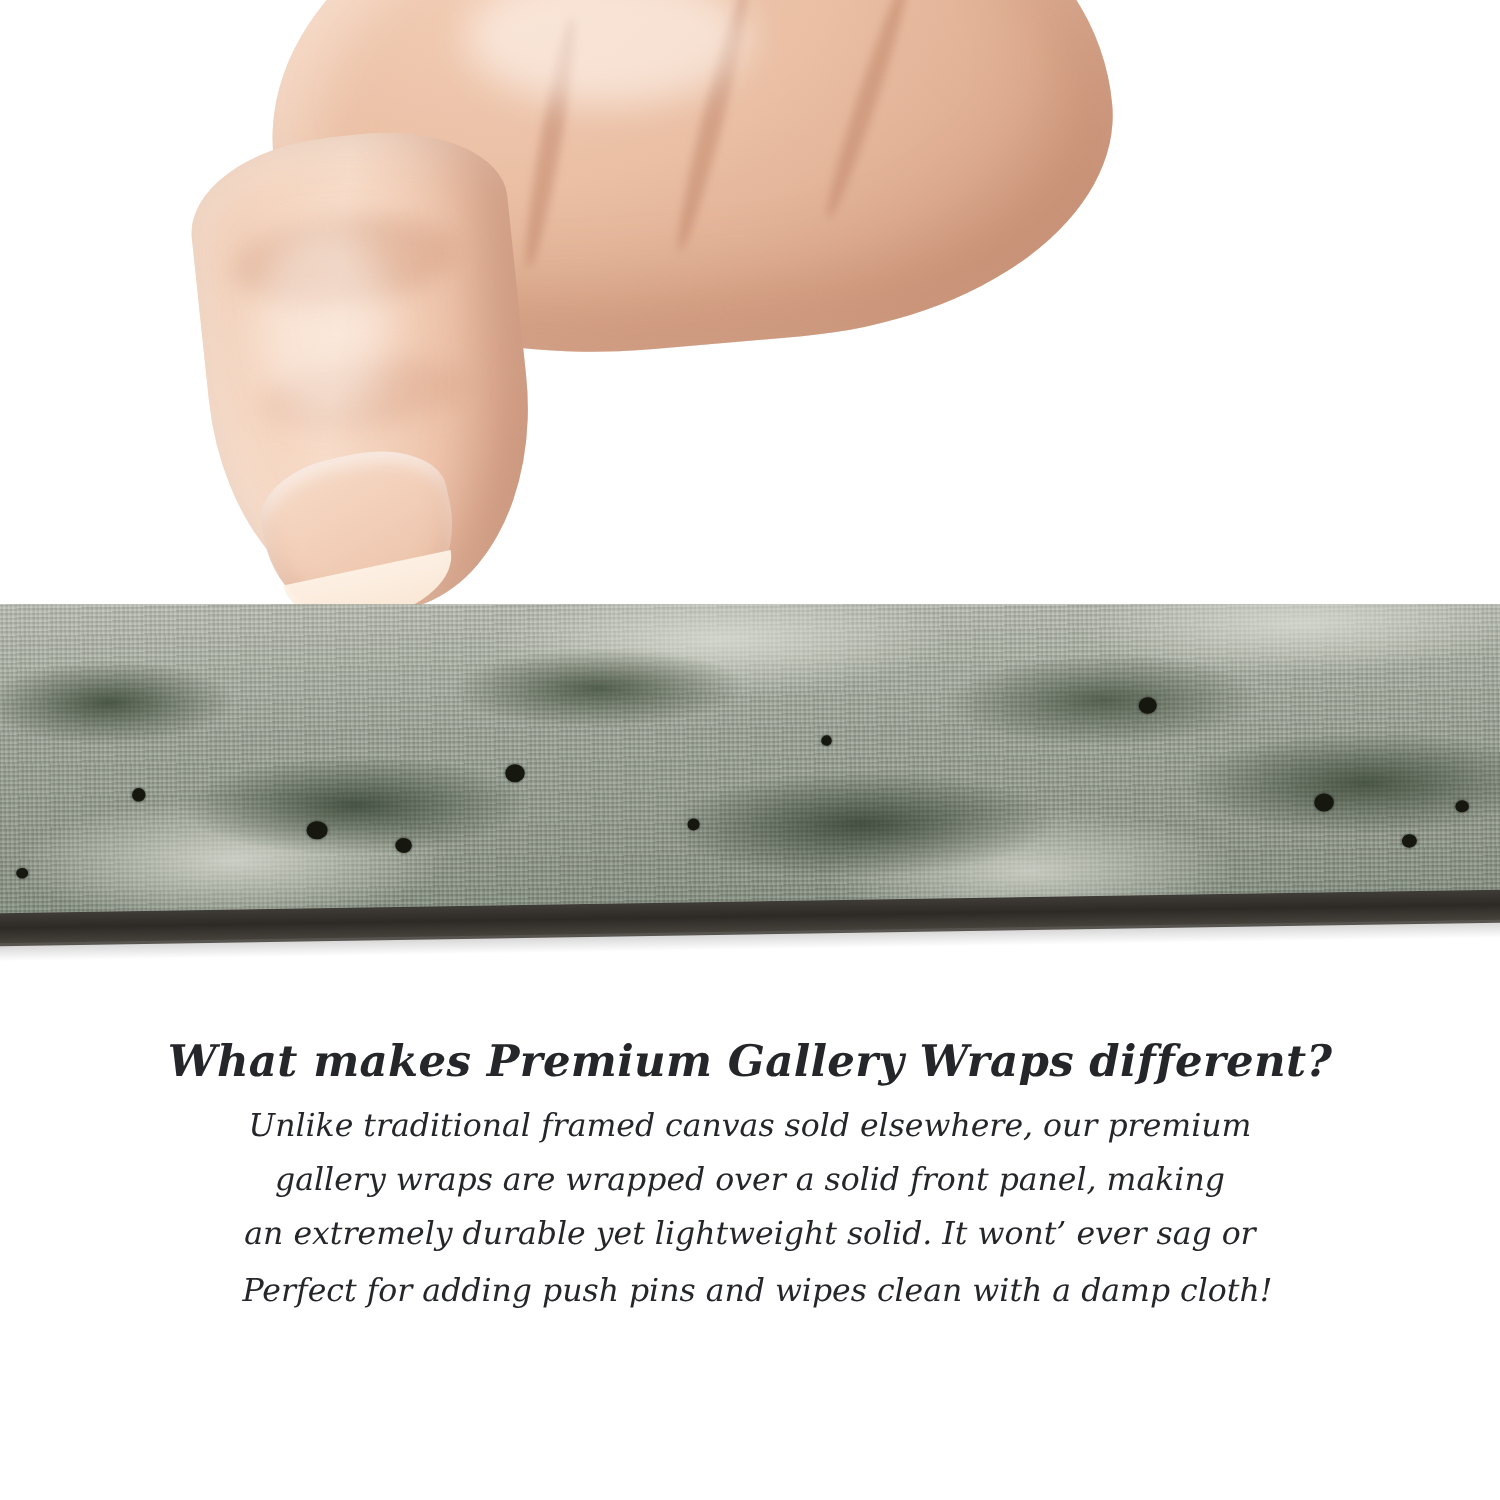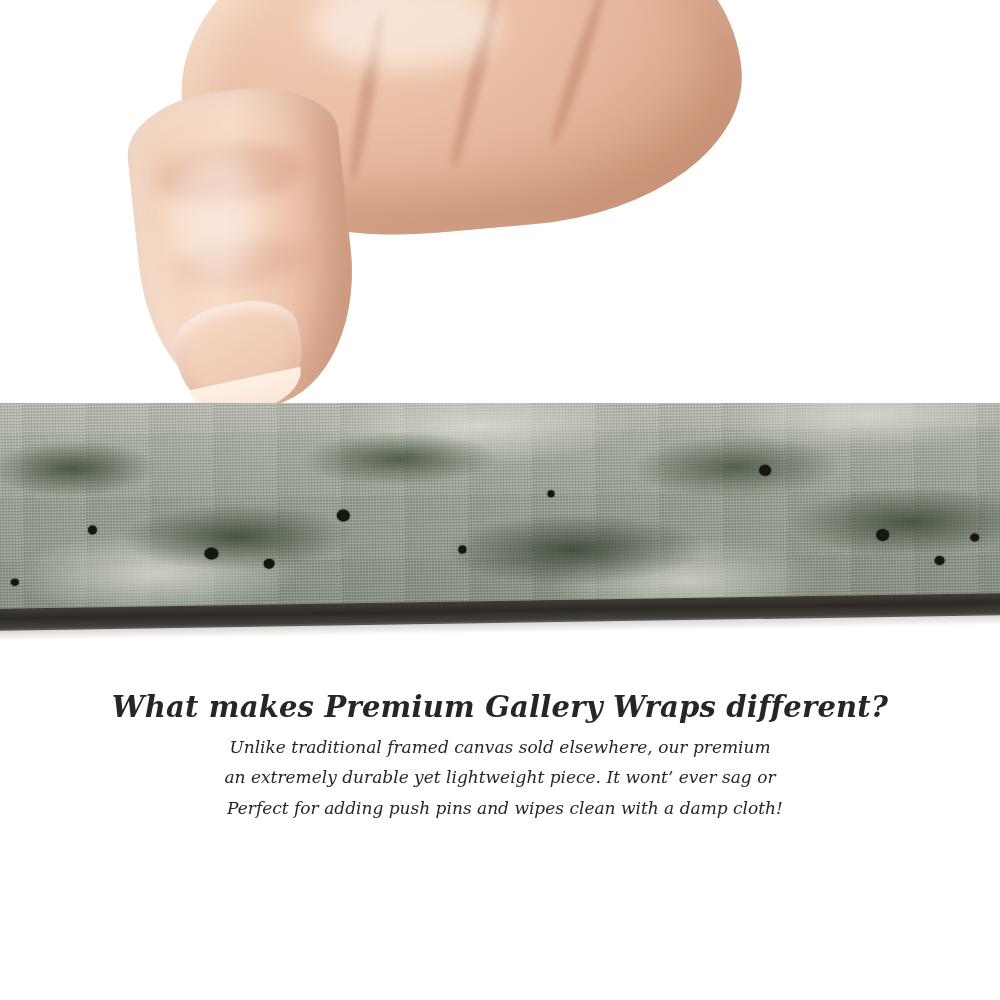--- a/index.html
+++ b/index.html
@@ -202,21 +202,21 @@
     font-style: italic;
   }
   .caption .headline {
     font-size: 29px;
     font-weight: 700;
     letter-spacing: .2px;
     margin: 0 0 10px 0;
     line-height: 1.2;
   }
   .caption .line {
-    font-size: 17px;
+    font-size: 21px;
     line-height: 1.52;
     margin: 4px;
   }
   .caption .last {
     margin-top: 6px;
     padding-left: 10px;
   }
 </style>
 </head>
 <body>
@@ -255,15 +255,16 @@
       <div class="speck" style="left:18px;  top:176px; width:8px;  height:7px;"></div>
     </div>
     <div class="canvas-edge"></div>
     <div class="canvas-shadow"></div>
   </div>
 </div>
 
 <div class="caption">
   <p class="headline">What makes Premium Gallery Wraps different?</p>
   <p class="line">Unlike traditional framed canvas sold elsewhere, our premium</p>
-  <p class="line">an extremely durable yet lightweight piece. It wont’ ever sag or</p>
+  <p class="line">gallery wraps are wrapped over a solid front panel, making</p>
+  <p class="line">an extremely durable yet lightweight solid. It wont’ ever sag or</p>
   <p class="line last">Perfect for adding push pins and wipes clean with a damp cloth!</p>
 </div>
 
 </body></html>

